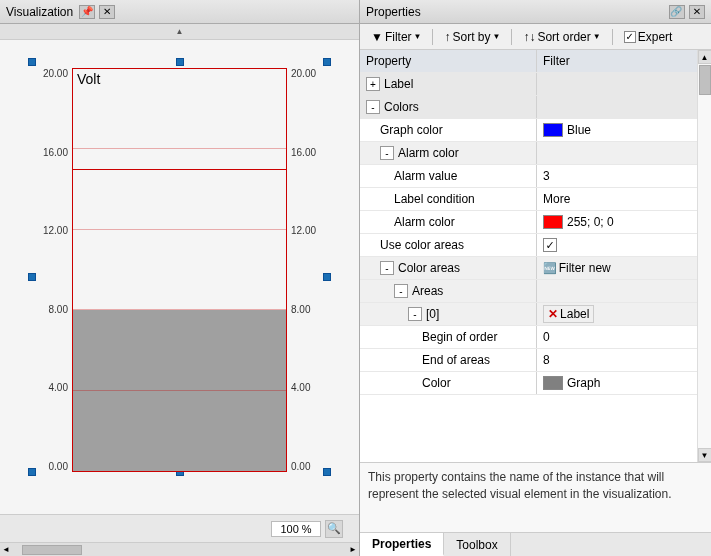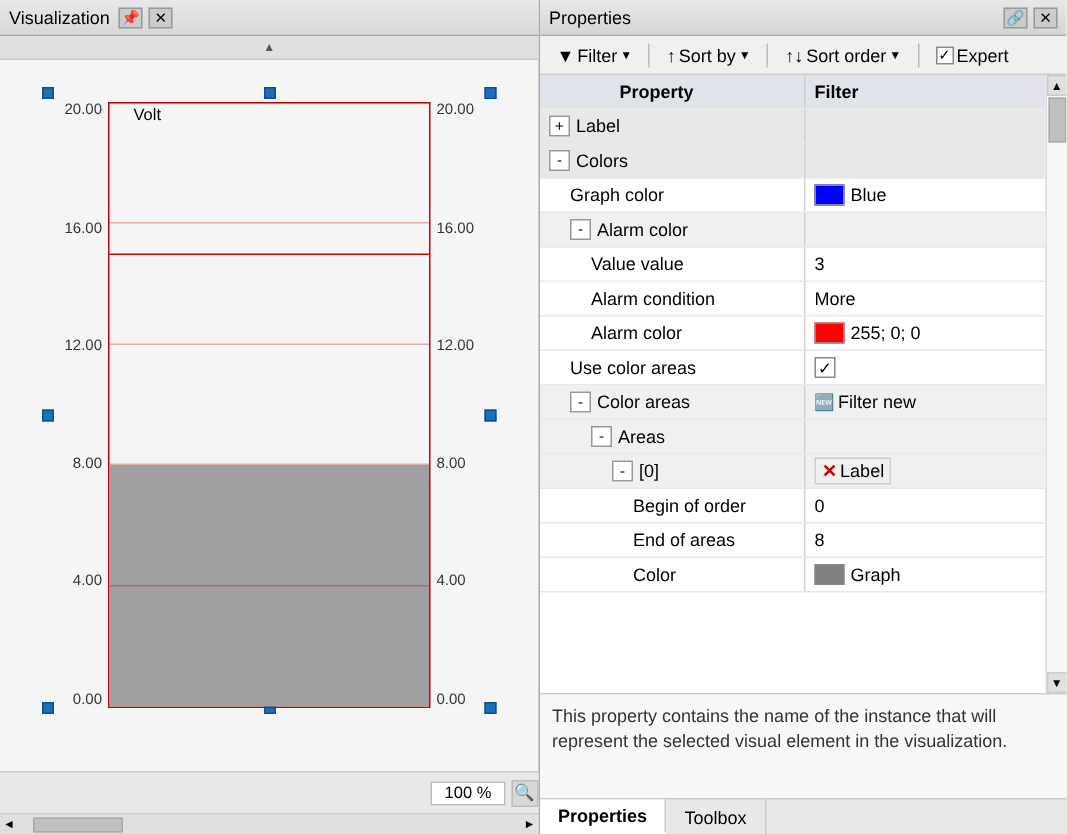--- a/index.html
+++ b/index.html
@@ -85,21 +85,21 @@
       background: #cc0000;
     }
     
     .viz-bottom {
       height: 28px;
       background: #e8e8e8;
       border-top: 1px solid #ccc;
       display: flex;
       align-items: center;
       justify-content: flex-end;
-      padding: 0 0;
+      padding: 0 16px;
       gap: 4px;
     }
     .zoom-display {
       font-size: 11px;
       border: 1px solid #bbb;
       background: white;
       padding: 1px 4px;
       width: 50px;
       text-align: center;
     }
@@ -300,22 +300,21 @@
 
     
     .props-table-wrapper {
       flex: 1;
       display: flex;
       overflow: hidden;
     }
 
     .col-header {
       background: #e0e4ea;
-      font-weight: bold;
-      padding-left: 47px;
+      font-weight: normal;
     }
   </style>
 </head>
 <body>
 
 <div class="viz-panel">
   <div class="viz-titlebar">
     <span>Visualization</span>
     <div class="viz-titlebar-icons">
       <div class="titlebar-btn" title="Pin">📌</div>
@@ -344,21 +343,21 @@
         <span class="y-label">0.00</span>
         <span class="y-label">4.00</span>
         <span class="y-label">8.00</span>
         <span class="y-label">12.00</span>
         <span class="y-label">16.00</span>
         <span class="y-label">20.00</span>
       </div>
 
       <div style="position:absolute; left:52px; right:52px; top:18px; bottom:32px; border:1px solid #cc0000;">
 
-        <div style="position:absolute; top:2px; left:16px; font-size:11px;text-align:right;">Volt</div>
+        <div style="position:absolute; top:2px; left:4px; font-size:14px;text-align:right;">Volt</div>
 
         <div class="data-bar" style="left:0; right:0; bottom:0; height:40%; background:#a0a0a0;">
         </div>
 
         <div class="alarm-line" style="bottom:75%;"></div>
 
         <div style="position:absolute;left:0;right:0;bottom:20%;height:1px;background:rgba(200,0,0,0.3);"></div>
         <div style="position:absolute;left:0;right:0;bottom:40%;height:1px;background:rgba(200,0,0,0.3);"></div>
         <div style="position:absolute;left:0;right:0;bottom:60%;height:1px;background:rgba(200,0,0,0.3);"></div>
         <div style="position:absolute;left:0;right:0;bottom:80%;height:1px;background:rgba(200,0,0,0.3);"></div>
@@ -466,31 +465,31 @@
           <span class="prop-indent"></span>
           <div class="prop-expand">-</div>
           <span>Alarm color</span>
         </div>
         <div class="prop-col-right"></div>
       </div>
 
       <div class="prop-row">
         <div class="prop-col-left">
           <span class="prop-indent2"></span>
-          <span>Value value</span>
+          <span>Alarm value</span>
         </div>
         <div class="prop-col-right">
           <span>3</span>
         </div>
       </div>
 
       <div class="prop-row">
         <div class="prop-col-left">
           <span class="prop-indent2"></span>
-          <span>Alarm condition</span>
+          <span>Label condition</span>
         </div>
         <div class="prop-col-right">
           <span>More</span>
         </div>
       </div>
 
       <div class="prop-row">
         <div class="prop-col-left">
           <span class="prop-indent2"></span>
           <span>Alarm color</span>

